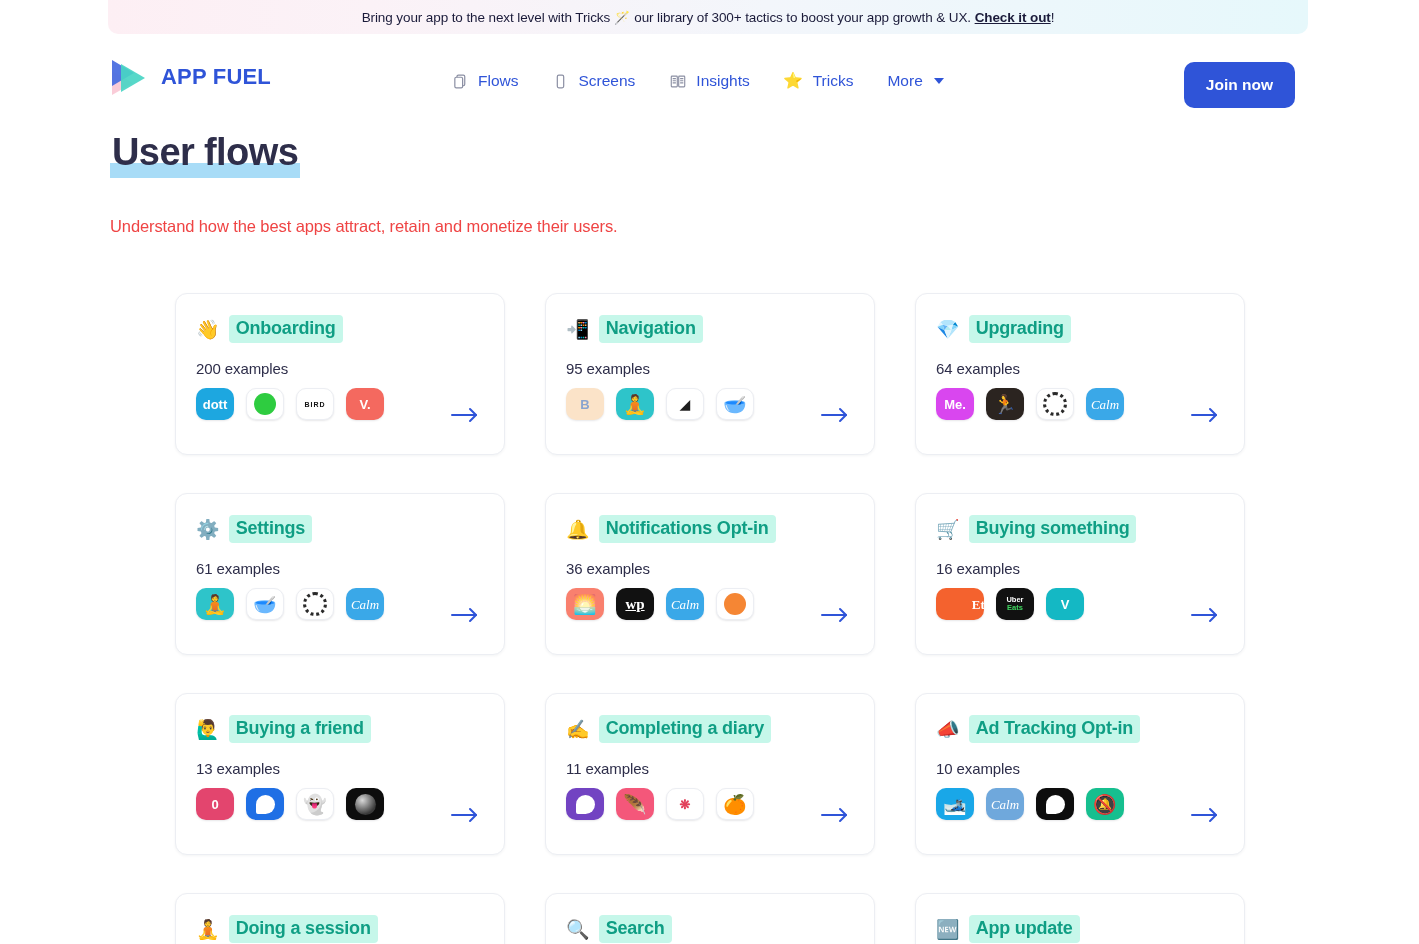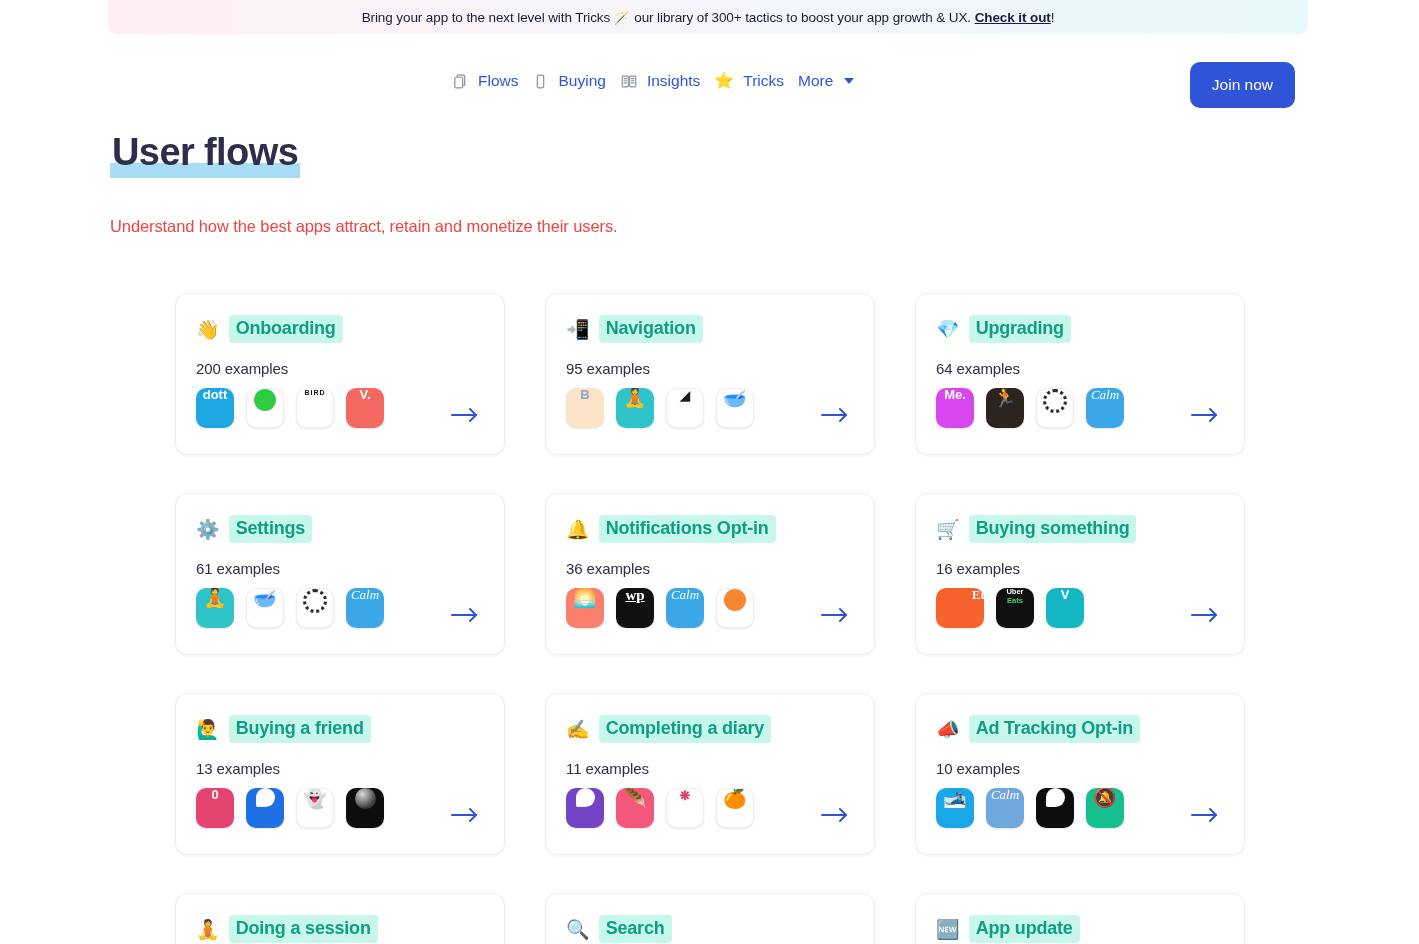--- a/index.html
+++ b/index.html
@@ -81,21 +81,21 @@
     font-weight: 800;
     color: #2f54d8;
     letter-spacing: 0.2px;
   }
 
   .main-nav {
     position: absolute;
     left: 452px; top: 38px;
     display: flex;
     align-items: center;
-    gap: 14px;
+    gap: 34px;
   }
   .nav-item {
     display: flex;
     align-items: center;
     gap: 9px;
     font-size: 15.5px;
     color: #2f54d8;
     font-weight: 500;
     cursor: pointer;
     white-space: nowrap;
@@ -108,21 +108,21 @@
     border-right: 5px solid transparent;
     border-top: 6px solid #2f54d8;
     margin-left: 2px;
   }
   .join-btn {
     position: absolute;
     right: 124px; top: 28px;
     background: #2f54d8;
     color: #fff;
     font-size: 15.5px;
-    font-weight: 400;
+    font-weight: 700;
     border: none;
     border-radius: 10px;
     padding: 14px 22px;
     cursor: pointer;
     font-family: "Liberation Sans", sans-serif;
   }
 
   
   .page-title {
     position: absolute;
@@ -194,23 +194,24 @@
     display: flex;
     align-items: center;
   }
   .app-icons {
     display: flex;
     gap: 12px;
     align-items: center;
   }
   .app-icon {
     width: 38px;
-    height: 40px;
+    height: 32px;
     border-radius: 10px;
     display: flex;
+    align-items: center;
     justify-content: center;
     font-size: 12px;
     font-weight: 700;
     color: #fff;
     overflow: hidden;
     position: relative;
     box-shadow: 0 1px 2px rgba(20,24,44,.10);
     flex: 0 0 auto;
     line-height: 1;
   }
@@ -244,40 +245,48 @@
   <span>Bring your app to the next level with Tricks</span>
   <span class="promo-emoji">🪄</span>
   <span>our library of 300+ tactics to boost your app growth &amp; UX.</span>
   <span>&nbsp;</span>
   <span class="promo-link">Check it out</span>
   <span>!</span>
 </div>
 
 <header class="site-header">
 
+  <div class="logo-wrap">
+    <span class="logo-mark">
+      <span class="logo-tri pink"></span>
+      <span class="logo-tri blue"></span>
+      <span class="logo-tri teal"></span>
+    </span>
+    <span class="logo-text">APP FUEL</span>
+  </div>
 
   <nav class="main-nav">
 
     <div class="nav-item">
       <span class="nav-icon">
         <svg width="17" height="17" viewBox="0 0 24 24" fill="none" stroke="#8b8fa3" stroke-width="1.7">
           <rect x="7" y="3" width="11" height="15" rx="2"></rect>
           <rect x="4" y="6" width="11" height="15" rx="2" fill="#fff"></rect>
         </svg>
       </span>
       <span>Flows</span>
     </div>
 
     <div class="nav-item">
       <span class="nav-icon">
         <svg width="17" height="17" viewBox="0 0 24 24" fill="none" stroke="#8b8fa3" stroke-width="1.7">
           <rect x="7.5" y="3" width="9" height="18" rx="2.2"></rect>
         </svg>
       </span>
-      <span>Buying</span>
+      <span>Screens</span>
     </div>
 
     <div class="nav-item">
       <span class="nav-icon">
         <svg width="18" height="17" viewBox="0 0 24 24" fill="none" stroke="#8b8fa3" stroke-width="1.6">
           <rect x="2.5" y="4.5" width="8.5" height="15" rx="1"></rect>
           <rect x="13" y="4.5" width="8.5" height="15" rx="1"></rect>
           <path d="M4.5 8h4.5M4.5 11h4.5M4.5 14h4.5M15 8h4.5M15 11h4.5M15 14h4.5"></path>
         </svg>
       </span>

